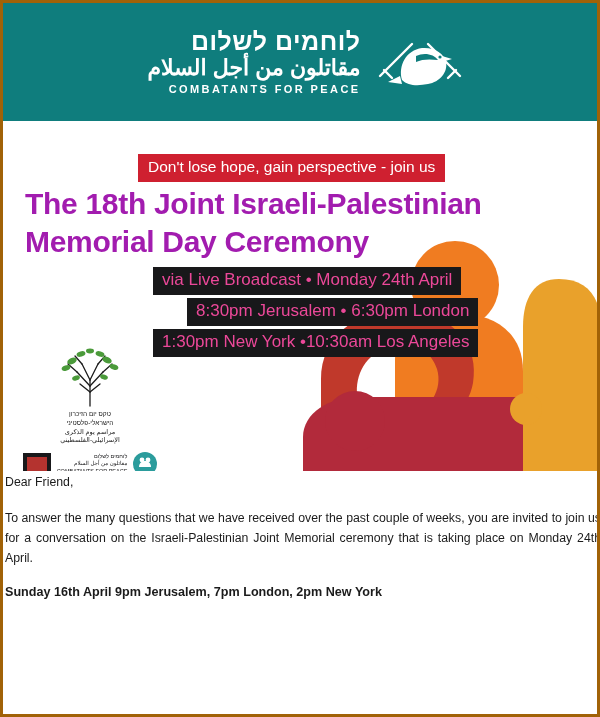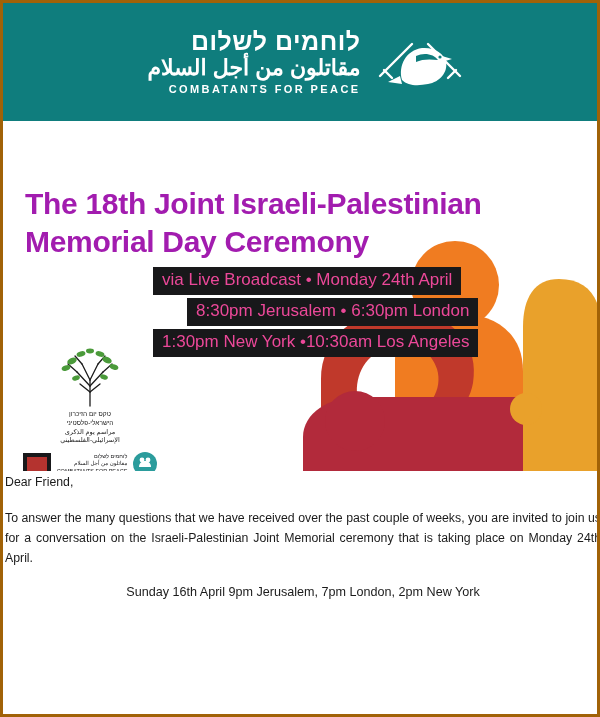--- a/index.html
+++ b/index.html
@@ -189,22 +189,22 @@
   .body-copy p {
     margin: 0 0 14px 0;
     text-align: justify;
   }
   .body-copy p.greeting {
     text-align: left;
     margin-bottom: 16px;
   }
   .closing {
     margin-top: 4px;
-    text-align: center;
-    font-weight: normal;
+    text-align: left;
+    font-weight: bold;
     font-size: 12.6px;
     line-height: 1.55;
   }
 </style>
 </head>
 <body>
 
 <div class="page">
 
   <div class="header">
@@ -250,20 +250,21 @@
         <path d="M318 258 C318 212 360 184 408 190 C454 196 476 226 470 262 C464 296 430 312 400 300 C428 290 440 268 434 248 C426 222 392 214 368 236 C352 250 350 276 360 292 L318 300 Z" fill="#C0392B"></path>
 
         <path d="M300 316 C300 292 326 276 356 276 L520 276 L520 350 L300 350 Z" fill="#B22A3B"></path>
 
         <circle cx="352" cy="300" r="30" fill="#B22A3B"></circle>
 
         <circle cx="523" cy="288" r="16" fill="#E9A12B"></circle>
       </svg>
     </div>
 
+    <div class="tagline">Don't lose hope, gain perspective - join us</div>
 
     <div class="title">The 18th Joint Israeli-Palestinian Memorial Day Ceremony</div>
 
     <div class="times">
       <div class="line l1">via Live Broadcast • Monday 24th April</div>
       <div class="line l2">8:30pm Jerusalem • 6:30pm London</div>
       <div class="line l3">1:30pm New York •10:30am Los Angeles</div>
     </div>
 
     <div class="memorial-logos">

